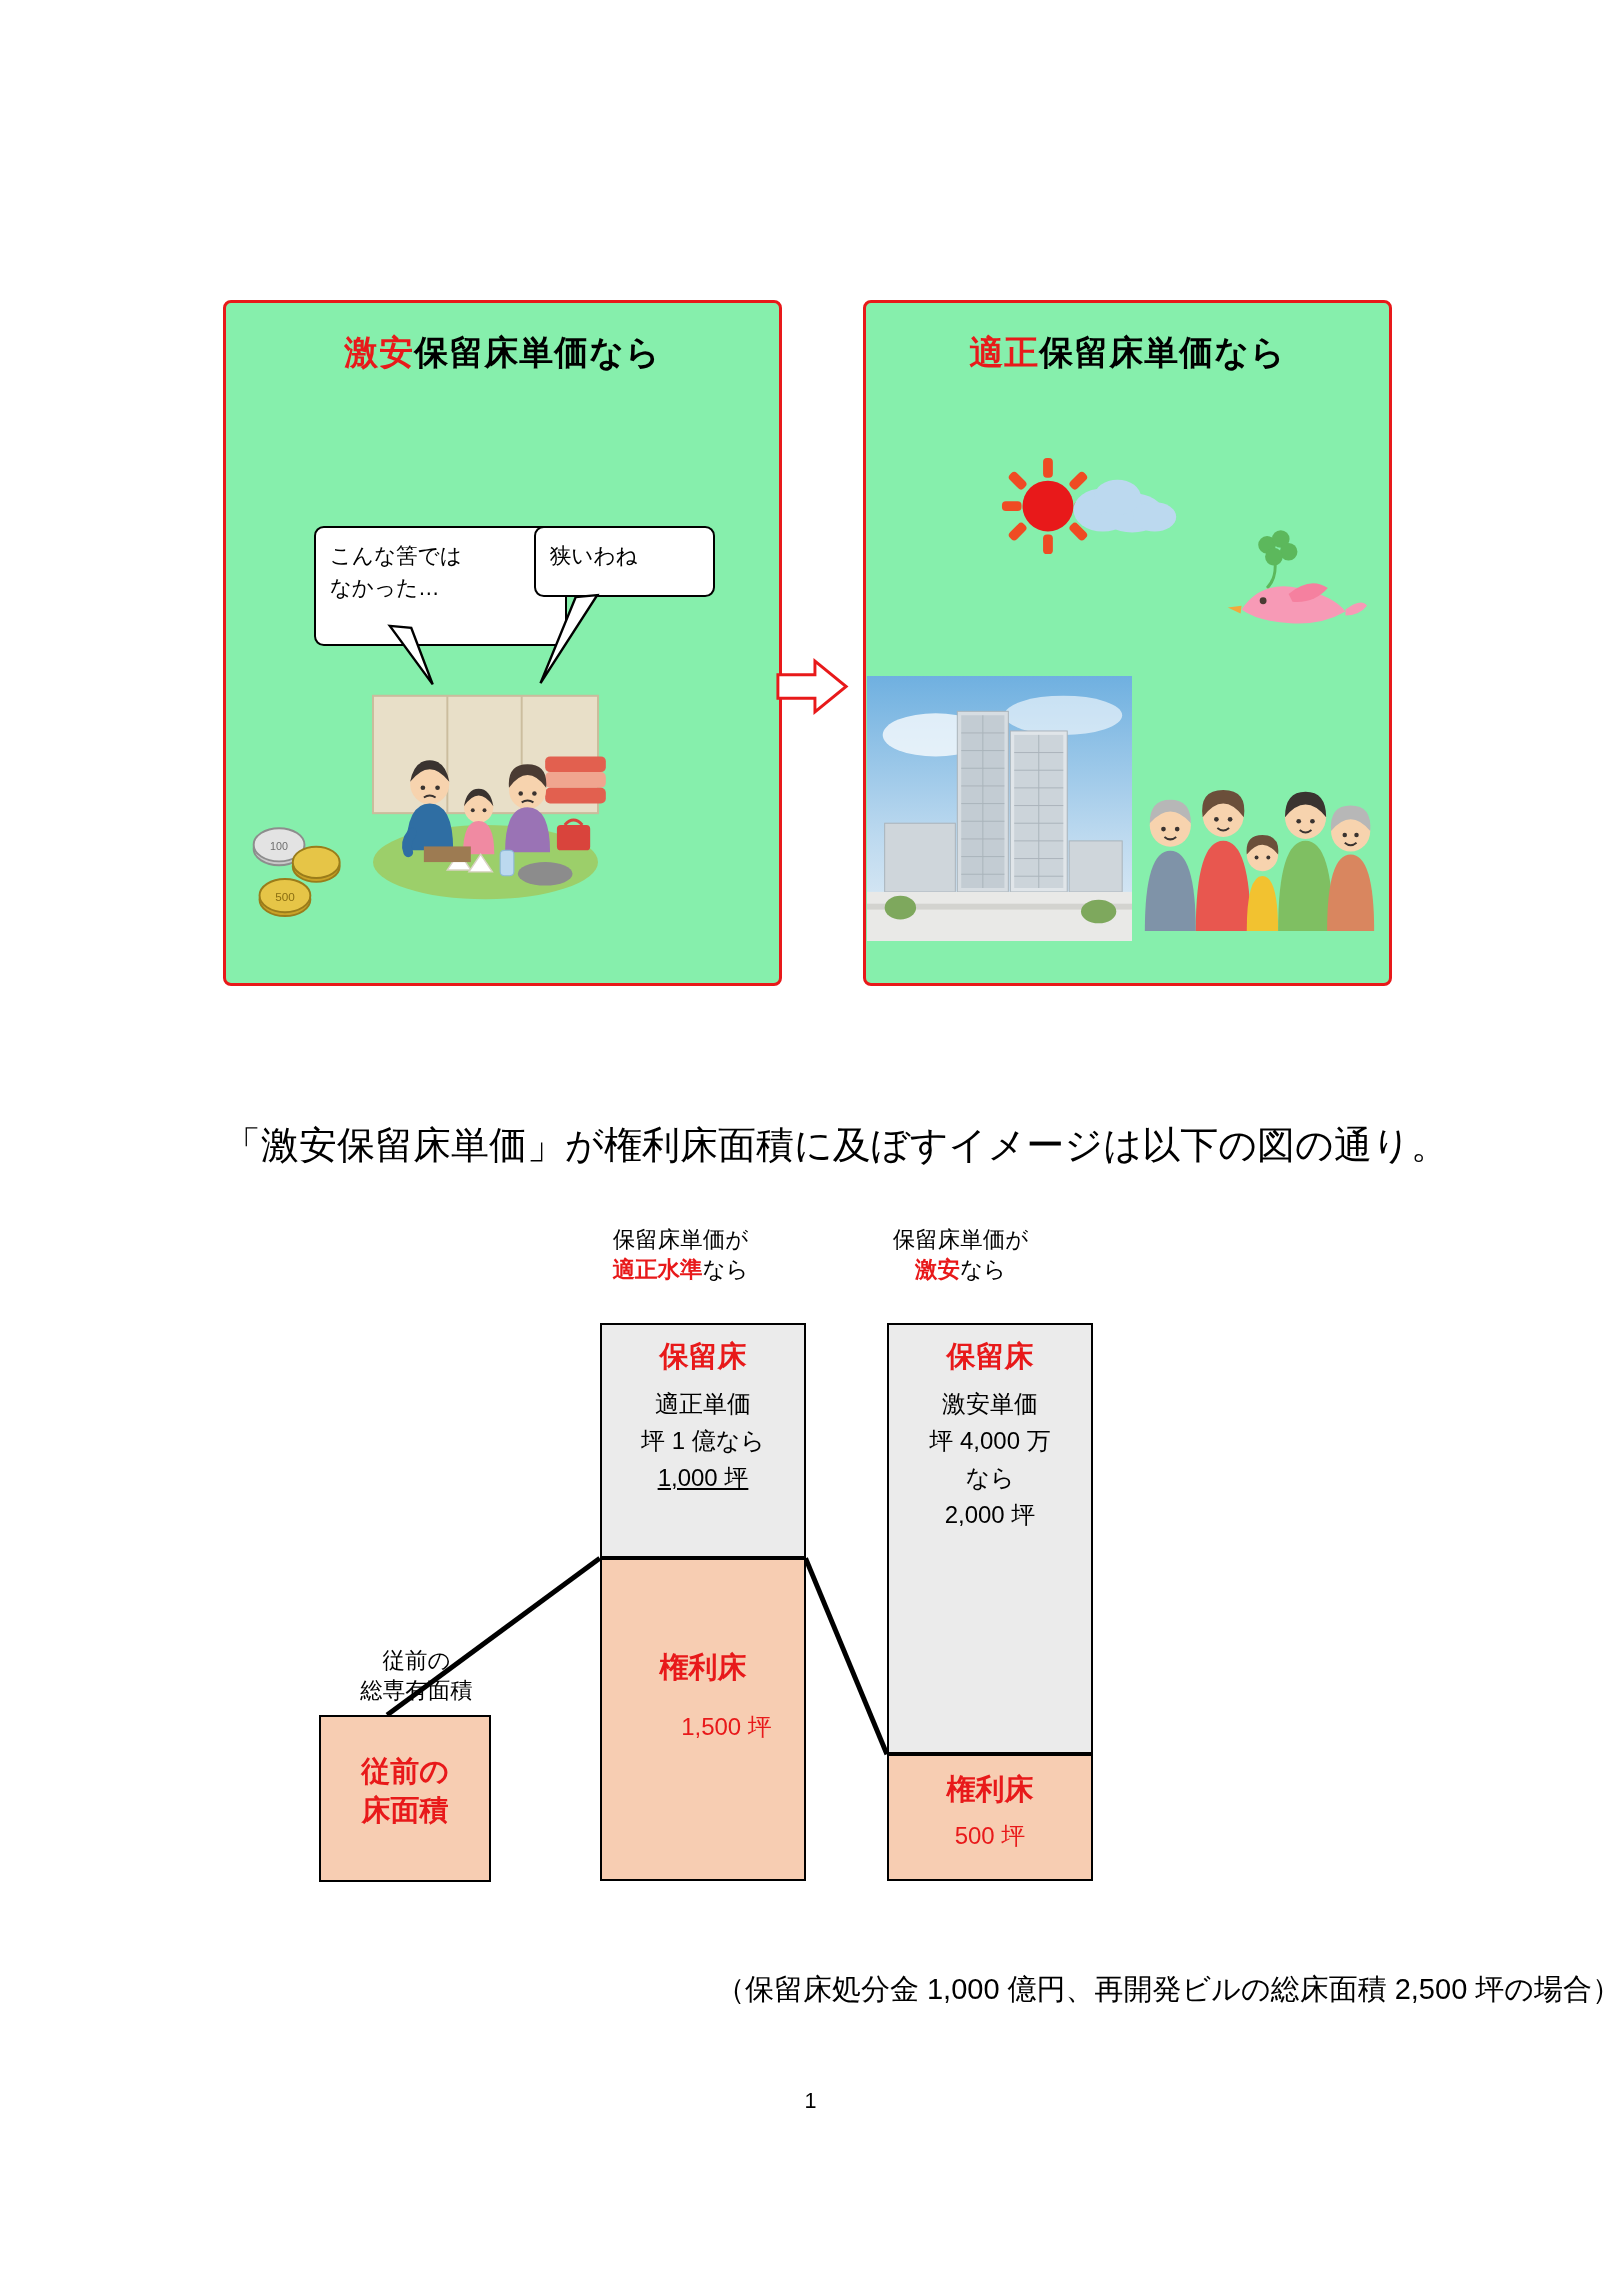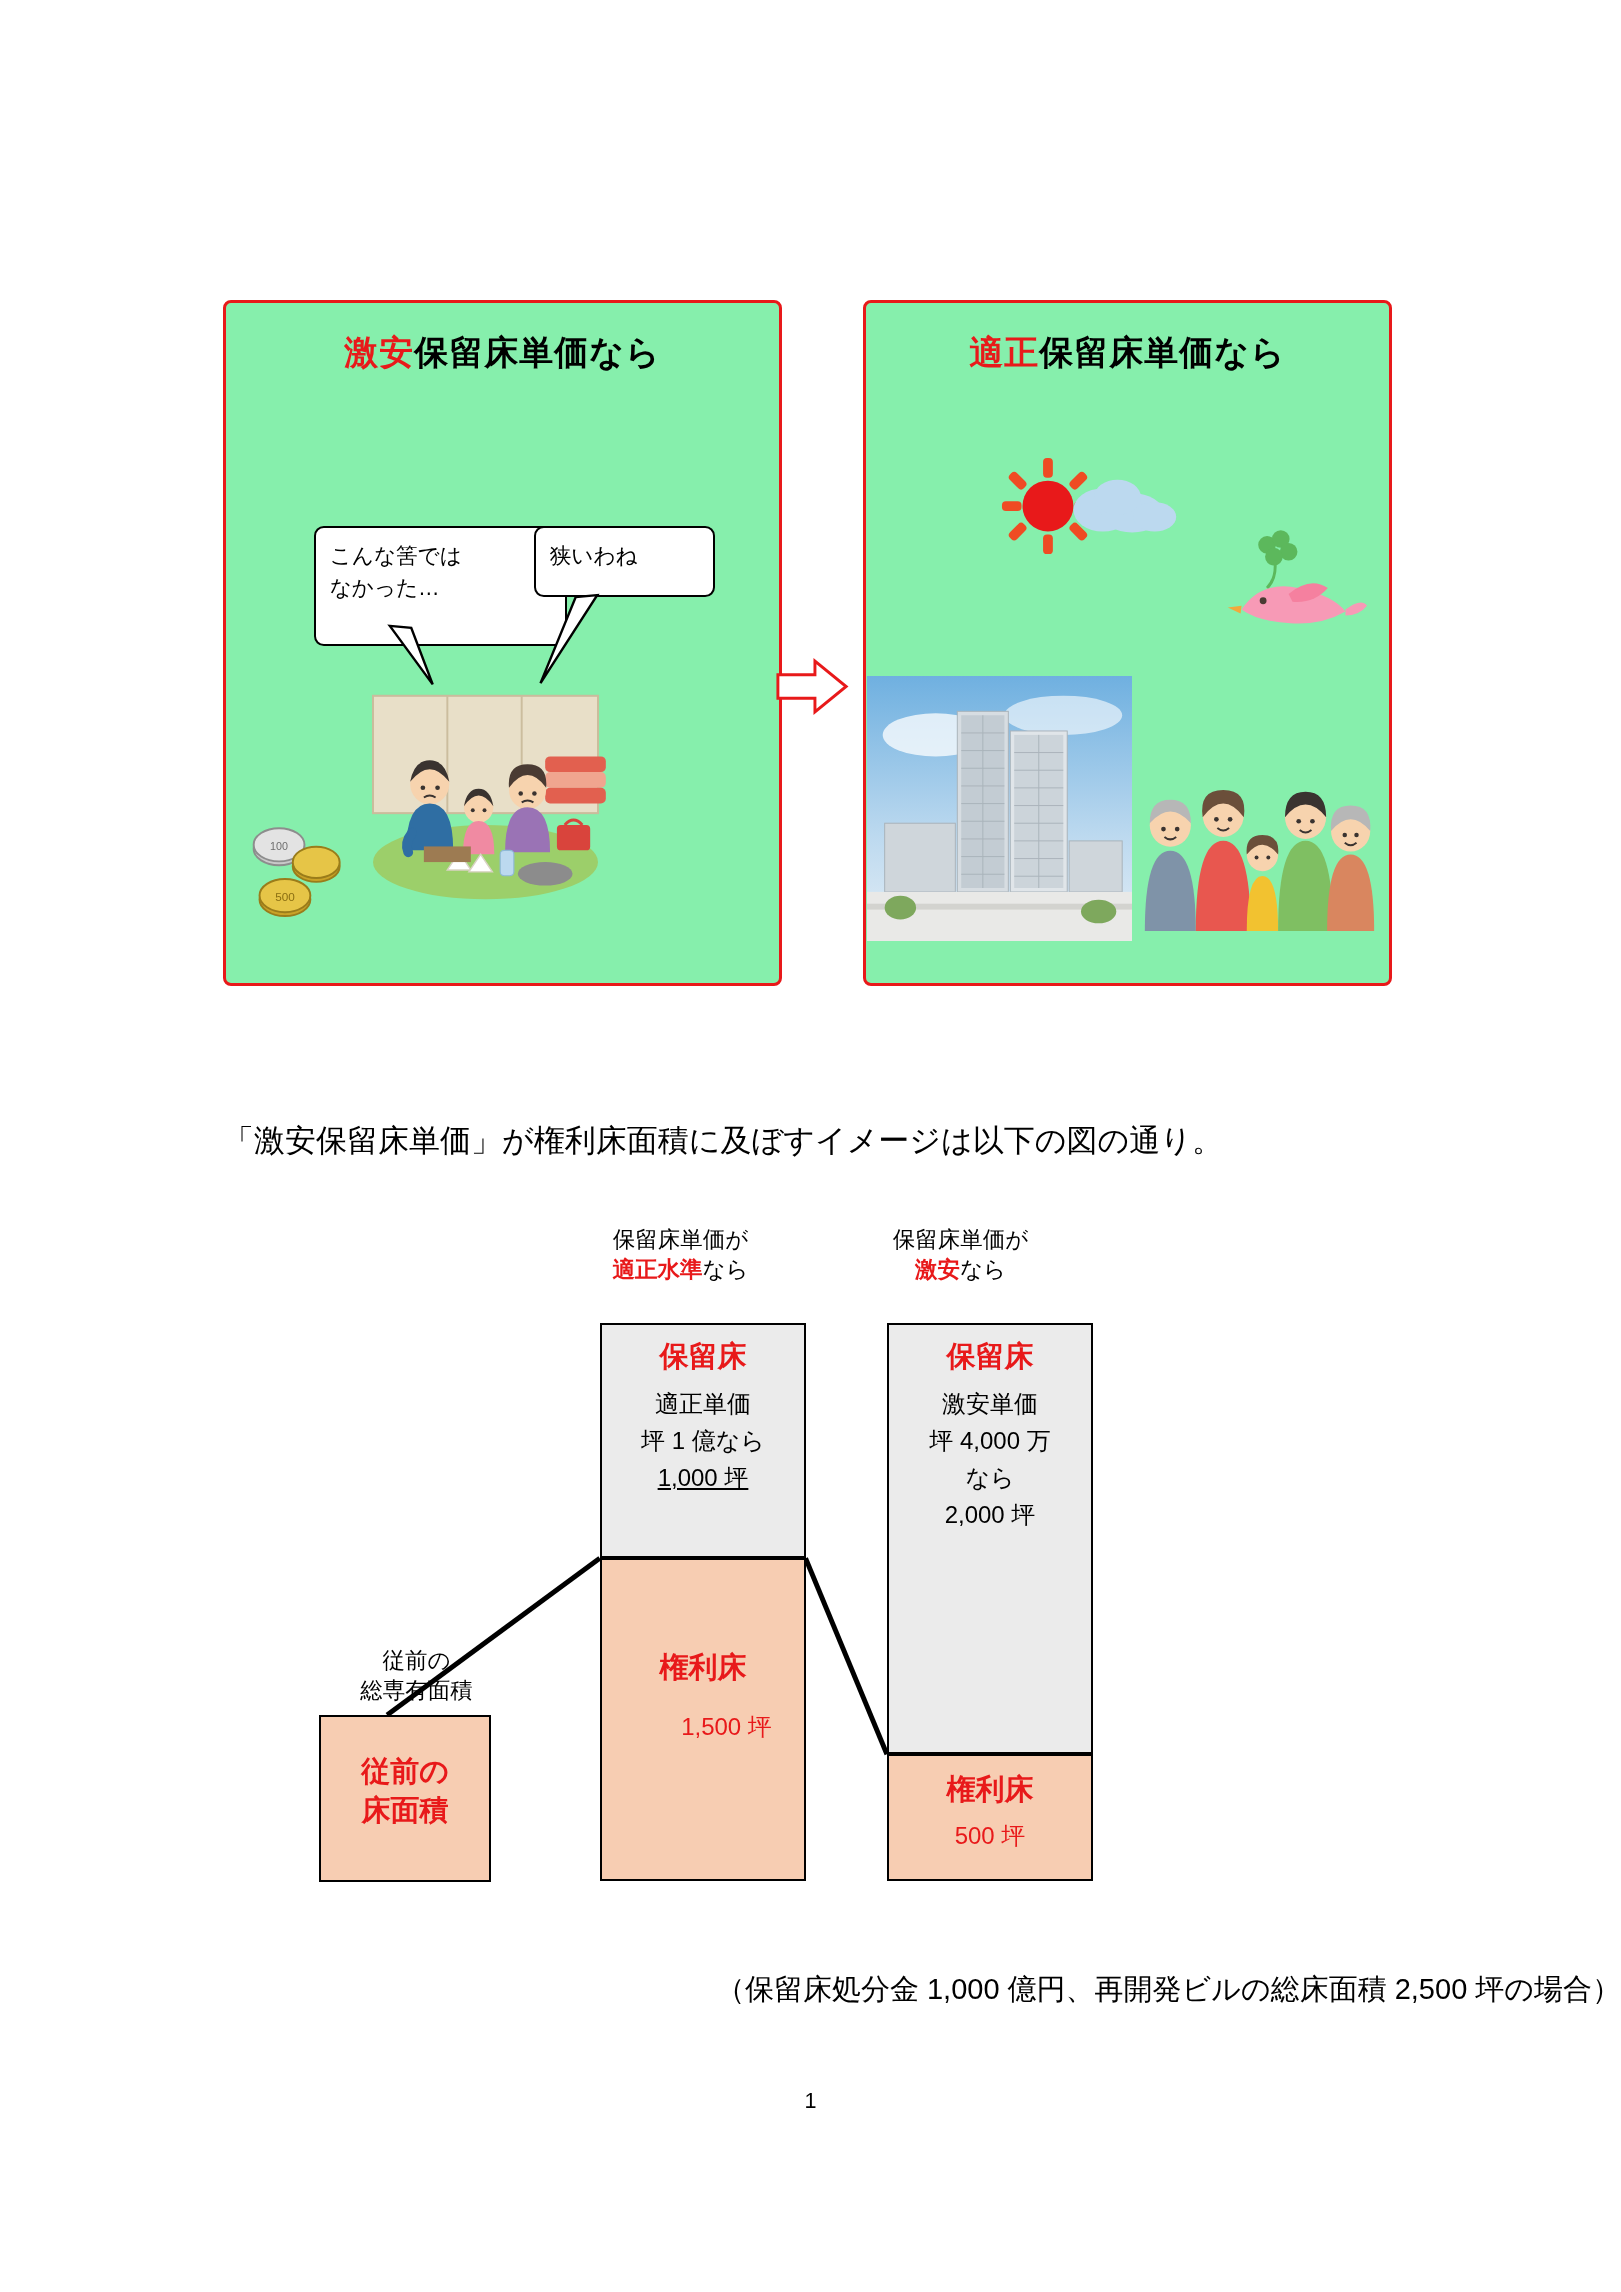--- a/index.html
+++ b/index.html
@@ -111,21 +111,21 @@
     width: 147px;
     height: 118px;
   }
 
   
   #caption-line {
     position: absolute;
     left: 223px;
     top: 1119px;
     width: 1225px;
-    font-size: 31px;
+    font-size: 38px;
     line-height: 1.4;
     white-space: nowrap;
   }
 
   
   #diagram {
     position: absolute;
     left: 0;
     top: 1225px;
     width: 1621px;

